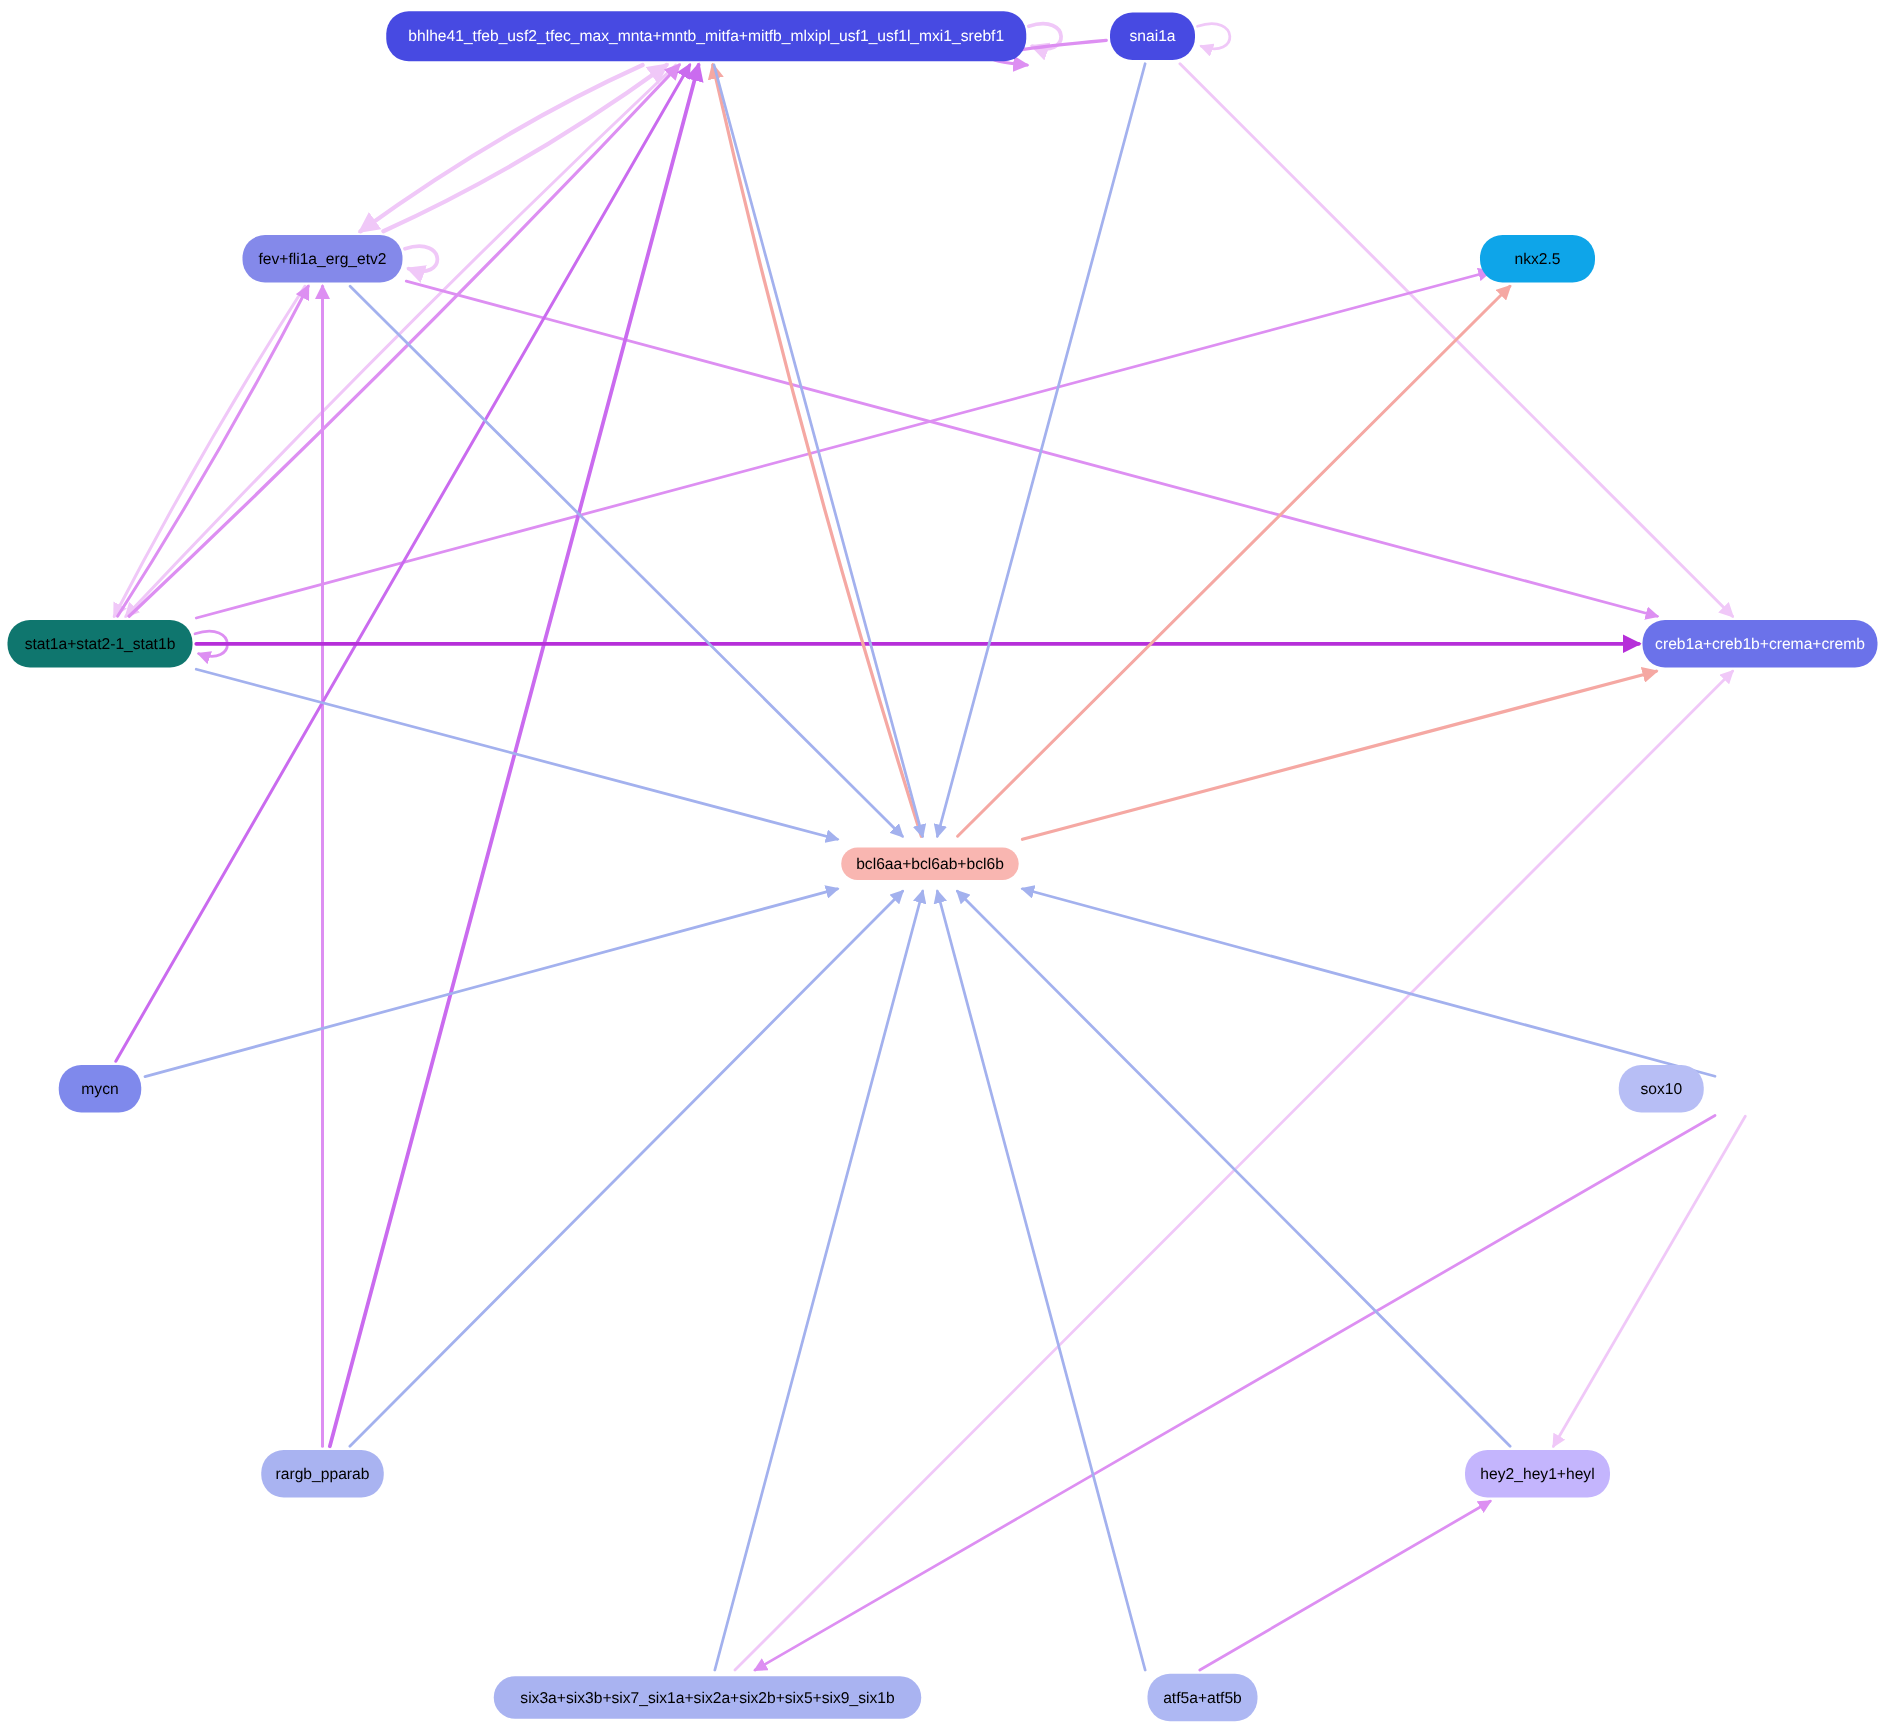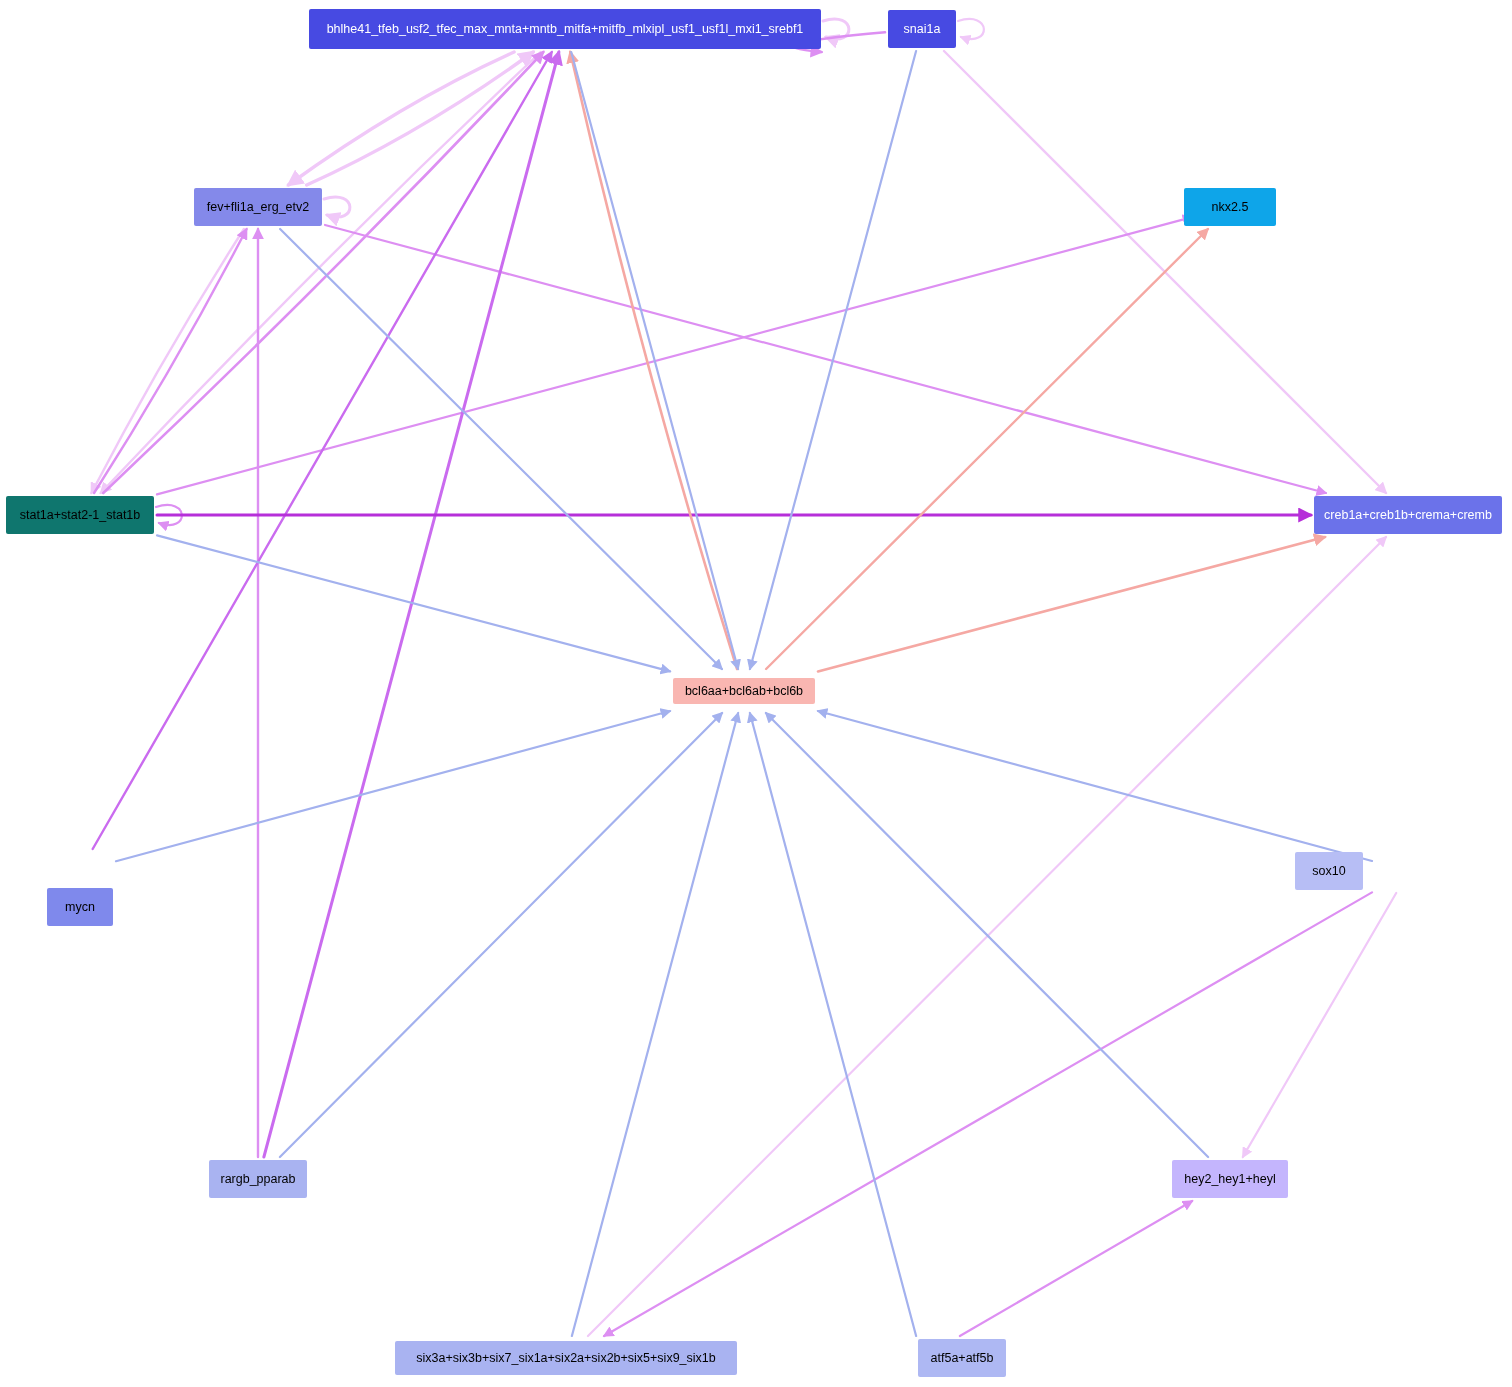--- a/index.html
+++ b/index.html
@@ -9,21 +9,21 @@
     background:#ffffff;
     overflow:hidden;
     font-family:"Liberation Sans", sans-serif;
   }
   #edge-layer{position:absolute;left:0;top:0;width:100%;height:100%;}
   .node{
     position:absolute;
     transform:translate(-50%,-50%);
     display:flex;align-items:center;justify-content:center;
     white-space:nowrap;
-    border-radius:2px;
+    border-radius:18px;
     font-size:12.5px;
     line-height:1;
     box-sizing:border-box;
     padding:0 8px;
     cursor:default;
     user-select:none;
     text-align:right;
   }
 </style>
 </head>
@@ -102,21 +102,21 @@
       </div>
       <div class="node" style="left: 80px; top: 515px; width: 148px; height: 38px; background: #0f766e; color: rgb(0, 0, 0);">
         <span>stat1a+stat2-1_stat1b</span>
       </div>
       <div class="node" style="left: 1408px; top: 515px; width: 188px; height: 38px; background: rgb(107, 114, 234); color: rgb(255, 255, 255);">
         <span>creb1a+creb1b+crema+cremb</span>
       </div>
       <div class="node" style="left: 744px; top: 691px; width: 142px; height: 26px; background: rgb(249, 182, 177); color: rgb(0, 0, 0);">
         <span>bcl6aa+bcl6ab+bcl6b</span>
       </div>
-      <div class="node" style="left: 80px; top: 871px; width: 66px; height: 38px; background: rgb(127, 137, 236); color: rgb(0, 0, 0); margin-top: 36px;">
+      <div class="node" style="left: 80px; top: 871px; width: 66px; height: 38px; background: rgb(127, 137, 236); color: rgb(0, 0, 0);">
         <span>mycn</span>
       </div>
       <div class="node" style="left: 1329px; top: 871px; width: 68px; height: 38px; background: rgb(183, 190, 245); color: rgb(0, 0, 0);">
         <span>sox10</span>
       </div>
       <div class="node" style="left: 258px; top: 1179px; width: 98px; height: 38px; background: rgb(169, 179, 241); color: rgb(0, 0, 0);">
         <span>rargb_pparab</span>
       </div>
       <div class="node" style="left: 1230px; top: 1179px; width: 116px; height: 38px; background: #c4b5fd; color: rgb(0, 0, 0);">
         <span>hey2_hey1+heyl</span>

